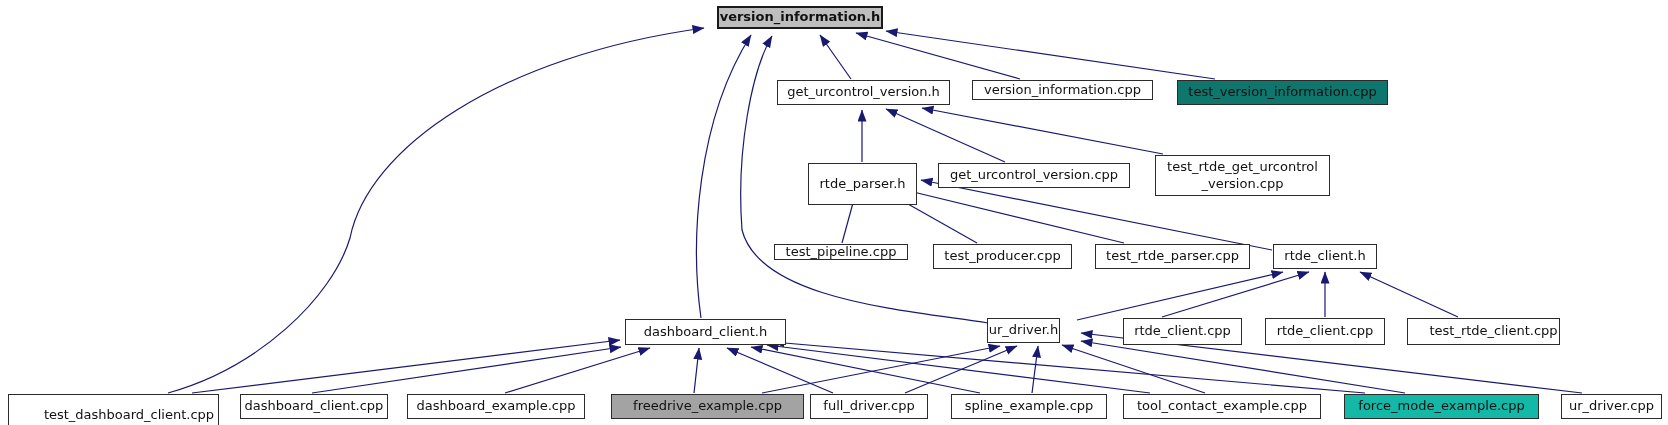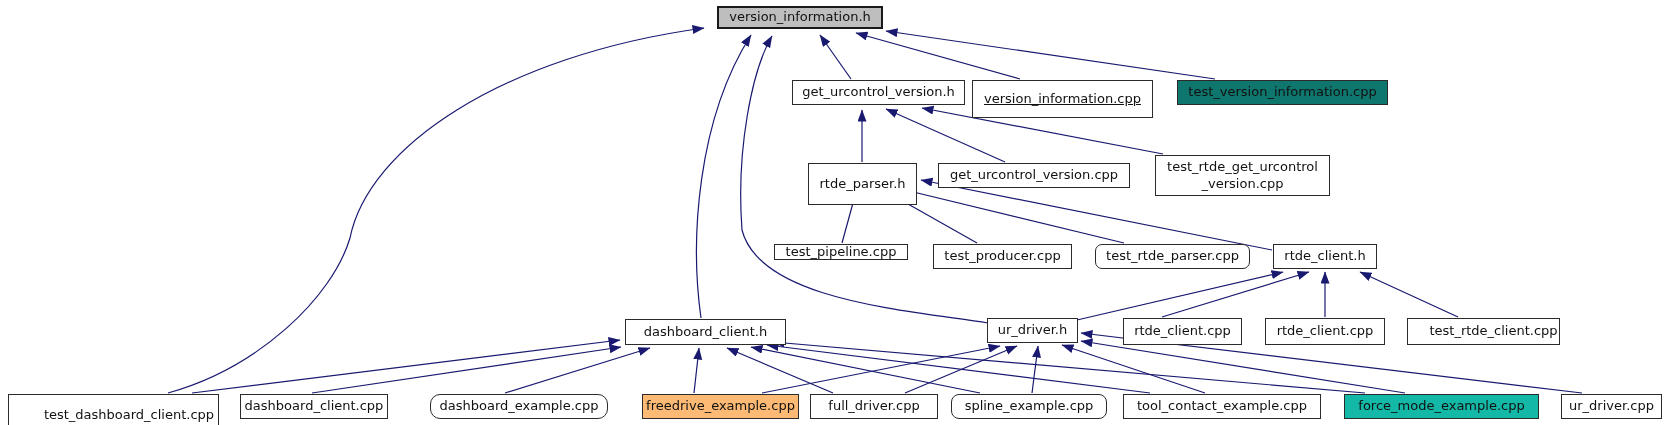--- a/index.html
+++ b/index.html
@@ -22,21 +22,21 @@
     display:flex;
     align-items:center;
     justify-content:center;
     text-align:center;
     white-space:pre-line;
     cursor:pointer;
   }
   .node.root{
     background:#bebebe;
     border:2px solid #1a1a1a;
-    font-weight:normal;
+    font-weight:bold;
   }
 </style>
 </head>
 <body>
 
 <div class="graph-canvas">
   <svg class="edge-layer" width="1668" height="425" viewBox="0 0 1668 425" id="edge-svg">
     <defs>
       <marker id="arrowhead" markerUnits="userSpaceOnUse" markerWidth="13" markerHeight="10" refX="11.5" refY="4.5" orient="auto">
         <path d="M0,0 L12,4.5 L0,9 Z" fill="#191970"></path>
@@ -71,39 +71,39 @@
         <path d="M 762,393 L 1000,346" fill="none" stroke="#191970" stroke-width="1.2" marker-end="url(#arrowhead)"></path>
         <path d="M 905,393 L 1017,346" fill="none" stroke="#191970" stroke-width="1.2" marker-end="url(#arrowhead)"></path>
         <path d="M 1032,393 L 1038,346" fill="none" stroke="#191970" stroke-width="1.2" marker-end="url(#arrowhead)"></path>
         <path d="M 1205,393 L 1062,345" fill="none" stroke="#191970" stroke-width="1.2" marker-end="url(#arrowhead)"></path>
         <path d="M 1405,393 L 1081,341" fill="none" stroke="#191970" stroke-width="1.2" marker-end="url(#arrowhead)"></path>
         <path d="M 1582,393 L 1081,333" fill="none" stroke="#191970" stroke-width="1.2" marker-end="url(#arrowhead)"></path>
       </g>
   </svg>
   <div id="node-layer">
       <div class="node root" style="left: 717px; top: 6px; width: 166px; height: 23px; background: rgb(190, 190, 190);">version_information.h</div>
-      <div class="node" style="left: 777px; top: 80px; width: 173px; height: 25px; background: rgb(255, 255, 255); margin-left: 15px;">get_urcontrol_version.h</div>
-      <div class="node" style="left: 972px; top: 80px; width: 181px; height: 38px; background: rgb(255, 255, 255); text-decoration: underline;">version_information.cpp</div>
+      <div class="node" style="left: 777px; top: 80px; width: 173px; height: 25px; background: rgb(255, 255, 255);">get_urcontrol_version.h</div>
+      <div class="node" style="left: 972px; top: 80px; width: 181px; height: 20px; background: rgb(255, 255, 255);">version_information.cpp</div>
       <div class="node" style="left: 1177px; top: 80px; width: 211px; height: 25px; background: #0f766e;">test_version_information.cpp</div>
       <div class="node" style="left: 808px; top: 163px; width: 109px; height: 42px; background: rgb(255, 255, 255);">rtde_parser.h</div>
       <div class="node" style="left: 938px; top: 163px; width: 192px; height: 25px; background: rgb(255, 255, 255);">get_urcontrol_version.cpp</div>
       <div class="node" style="left: 1155px; top: 155px; width: 175px; height: 41px; background: rgb(255, 255, 255);">test_rtde_get_urcontrol
 _version.cpp</div>
       <div class="node" style="left: 774px; top: 244px; width: 134px; height: 16px; background: rgb(255, 255, 255);">test_pipeline.cpp</div>
       <div class="node" style="left: 933px; top: 244px; width: 139px; height: 25px; background: rgb(255, 255, 255);">test_producer.cpp</div>
-      <div class="node" style="left: 1095px; top: 244px; width: 155px; height: 25px; background: rgb(255, 255, 255); border-radius: 7px;">test_rtde_parser.cpp</div>
+      <div class="node" style="left: 1095px; top: 244px; width: 155px; height: 25px; background: rgb(255, 255, 255);">test_rtde_parser.cpp</div>
       <div class="node" style="left: 1273px; top: 244px; width: 104px; height: 25px; background: rgb(255, 255, 255);">rtde_client.h</div>
       <div class="node" style="left: 625px; top: 319px; width: 161px; height: 26px; background: rgb(255, 255, 255);">dashboard_client.h</div>
-      <div class="node" style="left: 987px; top: 318px; width: 91px; height: 25px; background: rgb(255, 255, 255);">ur_driver.h</div>
+      <div class="node" style="left: 987px; top: 318px; width: 73px; height: 25px; background: rgb(255, 255, 255);">ur_driver.h</div>
       <div class="node" style="left: 1123px; top: 318px; width: 119px; height: 27px; background: rgb(255, 255, 255);">rtde_client.cpp</div>
       <div class="node" style="left: 1265px; top: 318px; width: 120px; height: 27px; background: rgb(255, 255, 255);">rtde_client.cpp</div>
       <div class="node" style="left: 1407px; top: 318px; width: 153px; height: 27px; background: rgb(255, 255, 255); padding-left: 20px;">test_rtde_client.cpp</div>
       <div class="node" style="left: 8px; top: 394px; width: 211px; height: 43px; background: rgb(255, 255, 255); padding-left: 31px;">test_dashboard_client.cpp</div>
       <div class="node" style="left: 240px; top: 394px; width: 148px; height: 25px; background: rgb(255, 255, 255);">dashboard_client.cpp</div>
-      <div class="node" style="left: 430px; top: 394px; width: 178px; height: 25px; background: rgb(255, 255, 255); border-radius: 10px;">dashboard_example.cpp</div>
-      <div class="node" style="left: 611px; top: 394px; width: 157px; height: 25px; background: #fdba74; margin-left: 31px;">freedrive_example.cpp</div>
-      <div class="node" style="left: 810px; top: 394px; width: 128px; height: 25px; background: rgb(255, 255, 255);">full_driver.cpp</div>
-      <div class="node" style="left: 951px; top: 394px; width: 156px; height: 25px; background: rgb(255, 255, 255); border-radius: 8px;">spline_example.cpp</div>
+      <div class="node" style="left: 407px; top: 394px; width: 178px; height: 25px; background: rgb(255, 255, 255);">dashboard_example.cpp</div>
+      <div class="node" style="left: 611px; top: 394px; width: 193px; height: 25px; background: #a3a3a3;">freedrive_example.cpp</div>
+      <div class="node" style="left: 810px; top: 394px; width: 118px; height: 25px; background: rgb(255, 255, 255);">full_driver.cpp</div>
+      <div class="node" style="left: 951px; top: 394px; width: 156px; height: 25px; background: rgb(255, 255, 255);">spline_example.cpp</div>
       <div class="node" style="left: 1123px; top: 394px; width: 198px; height: 25px; background: rgb(255, 255, 255);">tool_contact_example.cpp</div>
       <div class="node" style="left: 1344px; top: 394px; width: 195px; height: 25px; background: #14b8a6;">force_mode_example.cpp</div>
       <div class="node" style="left: 1561px; top: 394px; width: 101px; height: 25px; background: rgb(255, 255, 255);">ur_driver.cpp</div>
     </div>
 </div>
 
 </body></html>

